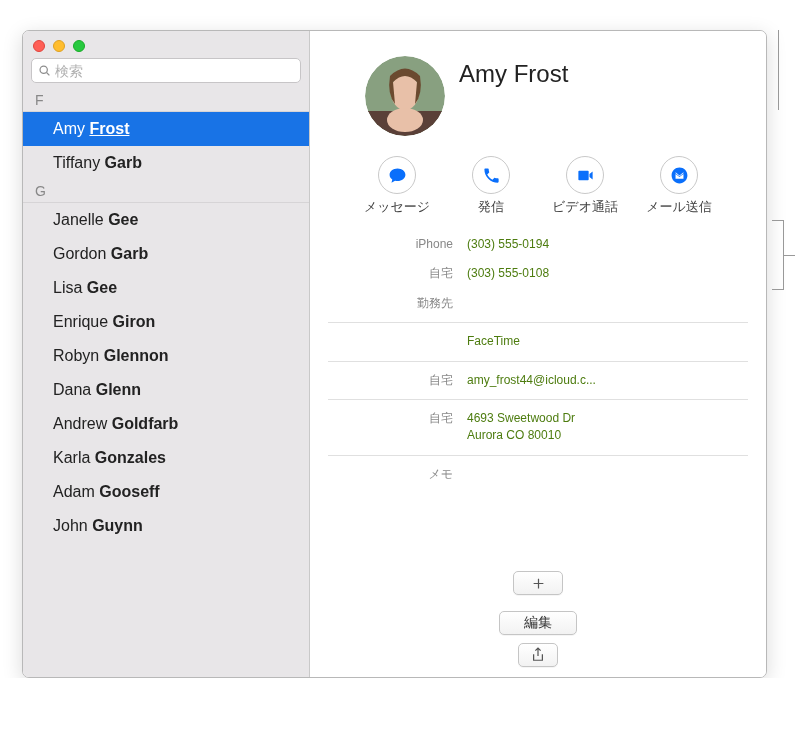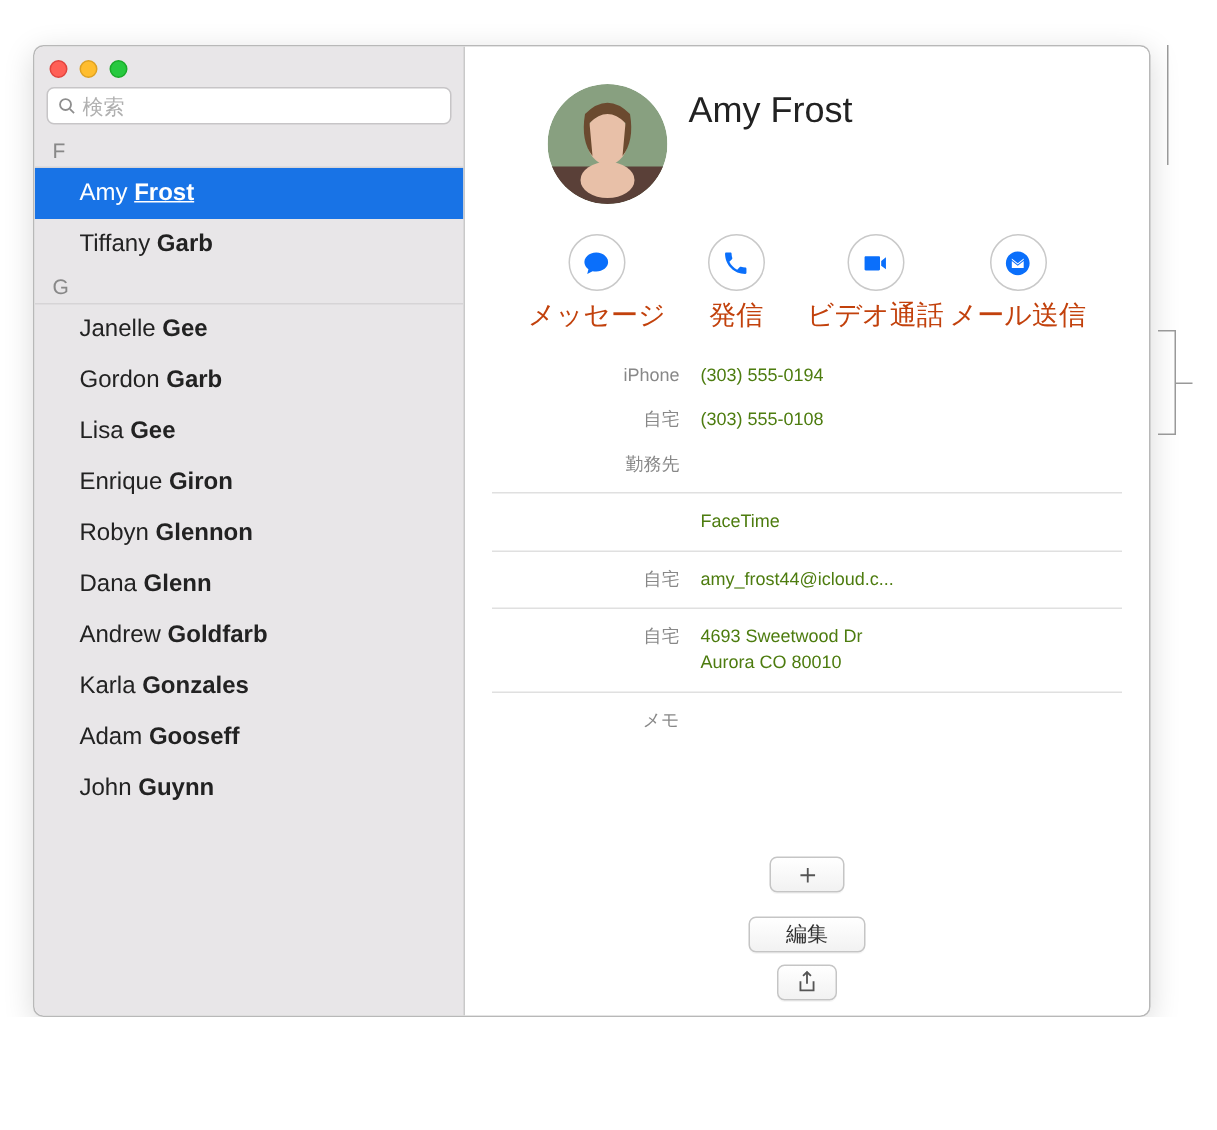--- a/index.html
+++ b/index.html
@@ -161,22 +161,22 @@
       display: flex;
       align-items: center;
       justify-content: center;
     }
     .action-circle svg {
       width: 19px;
       height: 19px;
       fill: #0a6ffb;
     }
     .action-label {
-      font-size: 18px;
-      color: #c2410c;
+      font-size: 13px;
+      color: #404040;
       white-space: nowrap;
     }
     .fields {
       flex: 1;
       overflow-y: auto;
     }
     .field-row {
       display: flex;
       padding: 6px 20px 6px 20px;
       font-size: 12px;

